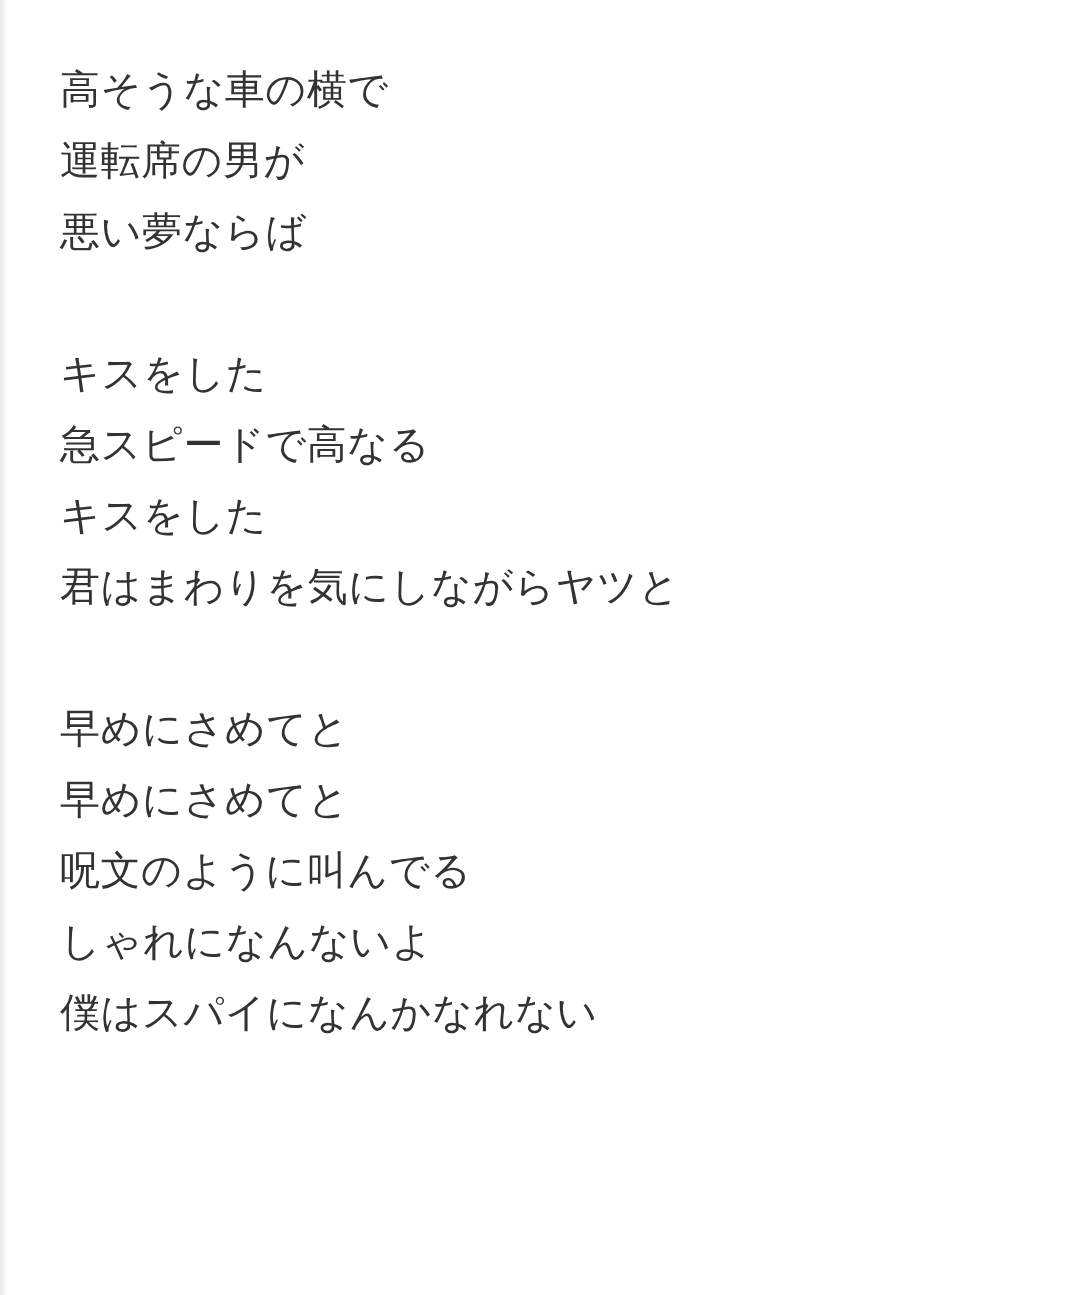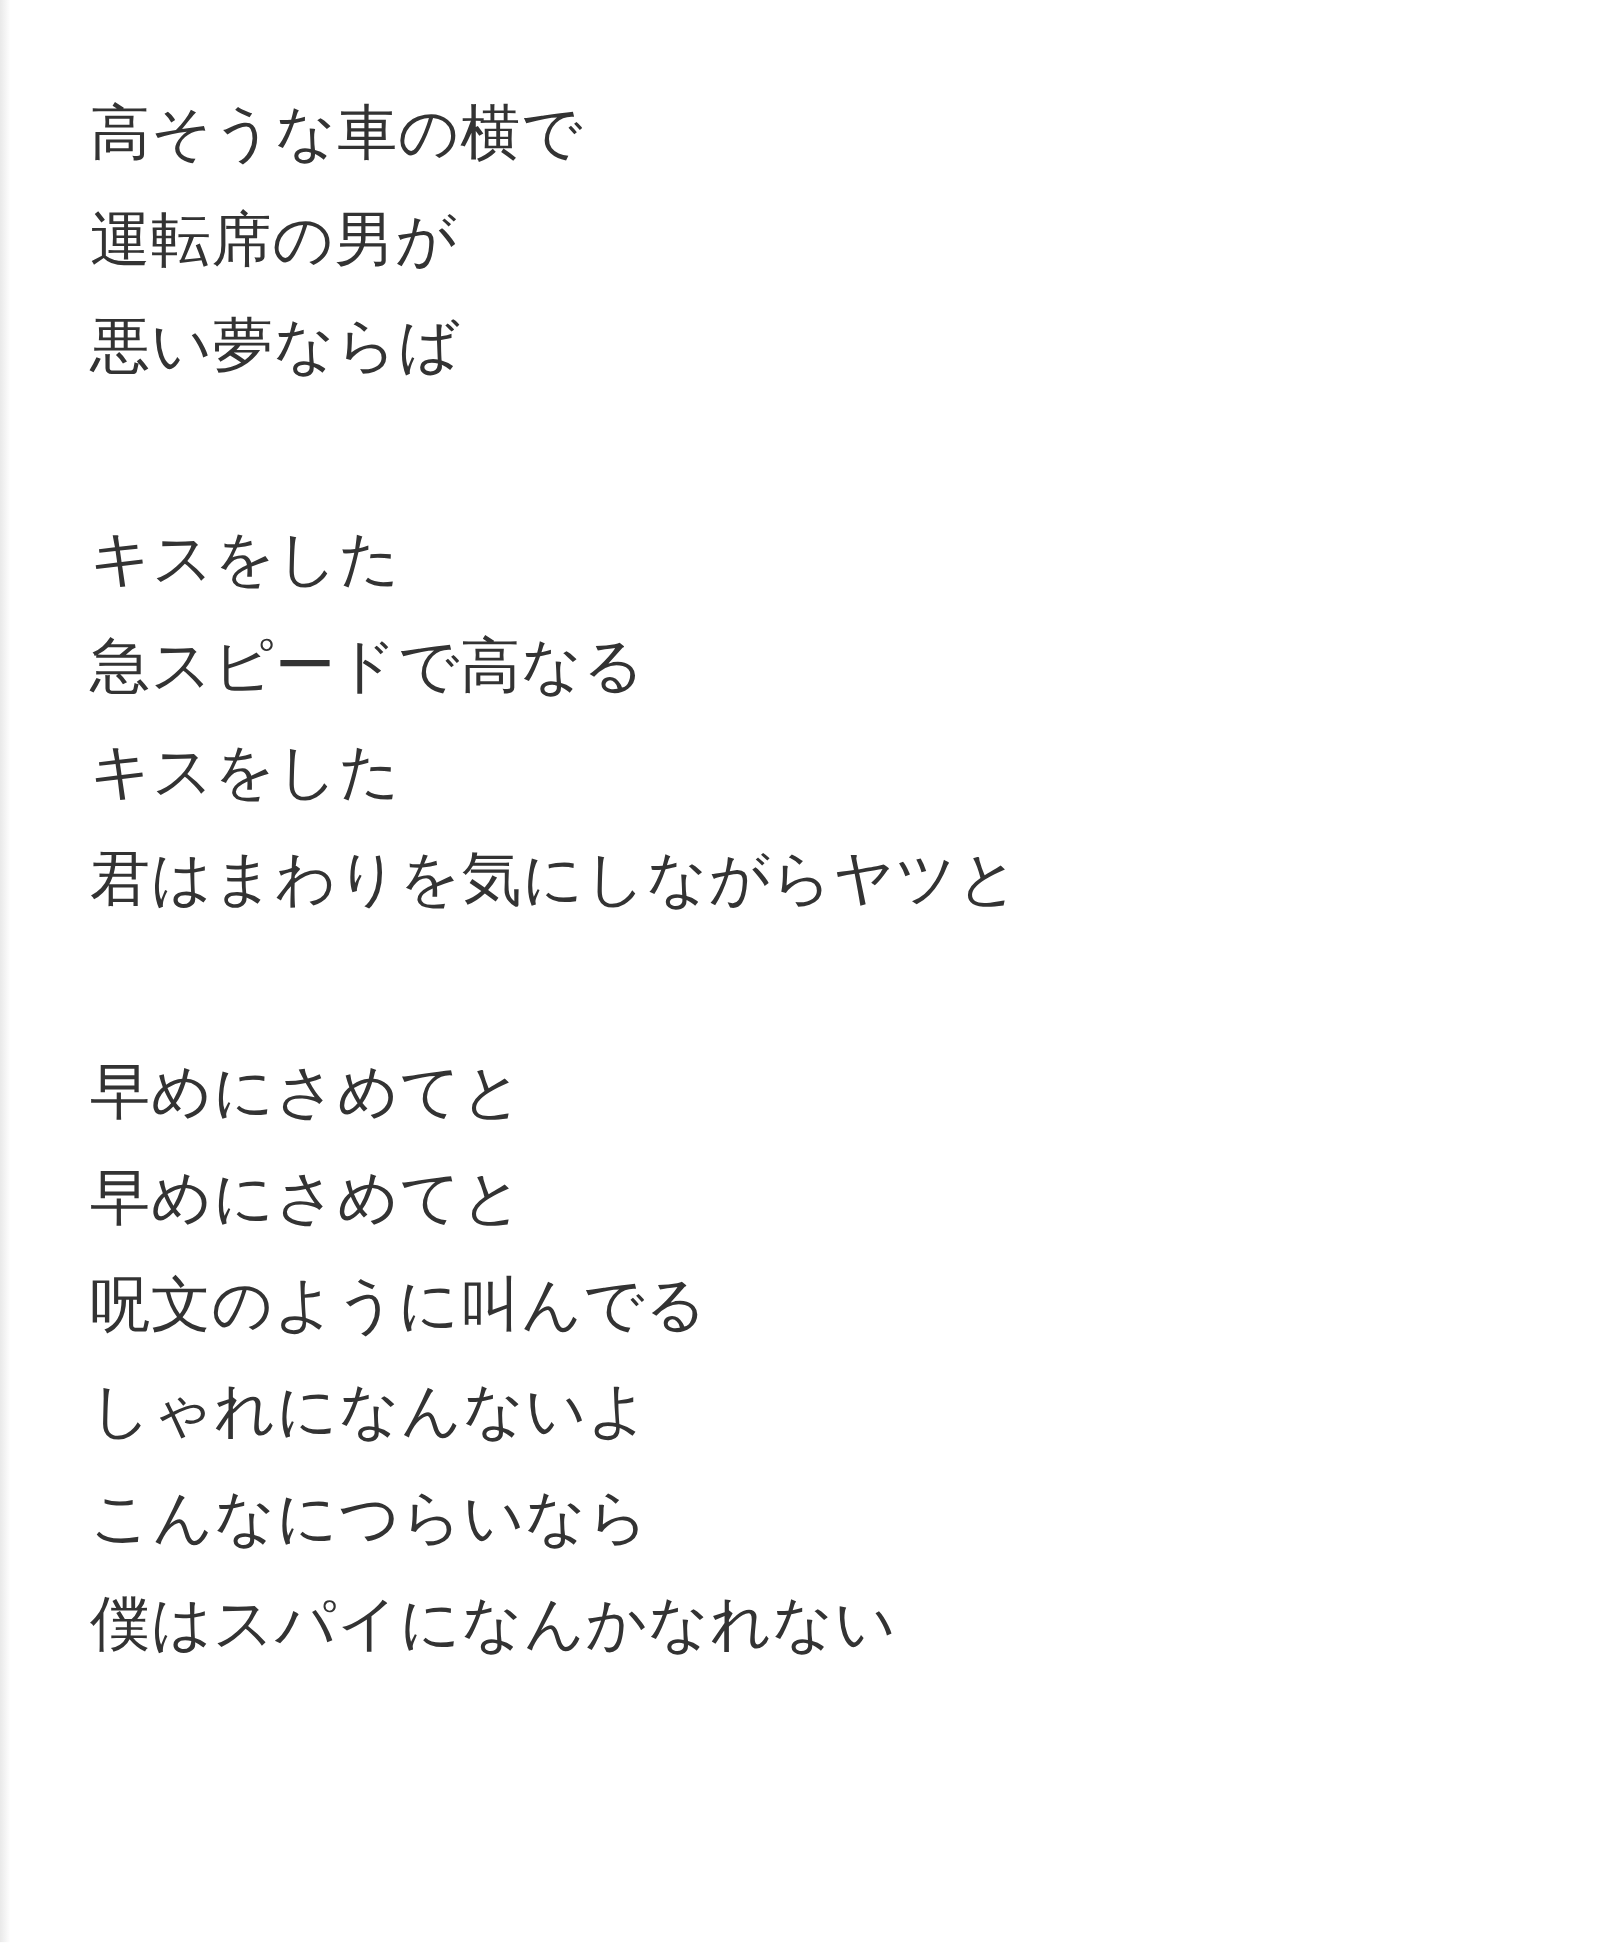--- a/index.html
+++ b/index.html
@@ -67,18 +67,17 @@
       <p class="lyric-line">急スピードで高なる</p>
       <p class="lyric-line">キスをした</p>
       <p class="lyric-line">君はまわりを気にしながらヤツと</p>
     </div>
 
     <div class="stanza">
       <p class="lyric-line">早めにさめてと</p>
       <p class="lyric-line">早めにさめてと</p>
       <p class="lyric-line">呪文のように叫んでる</p>
       <p class="lyric-line">しゃれになんないよ</p>
-      <p class="lyric-line">こんなにつらいなら</p>
       <p class="lyric-line">僕はスパイになんかなれない</p>
     </div>
 
   </div>
 </div>
 
 </body></html>

